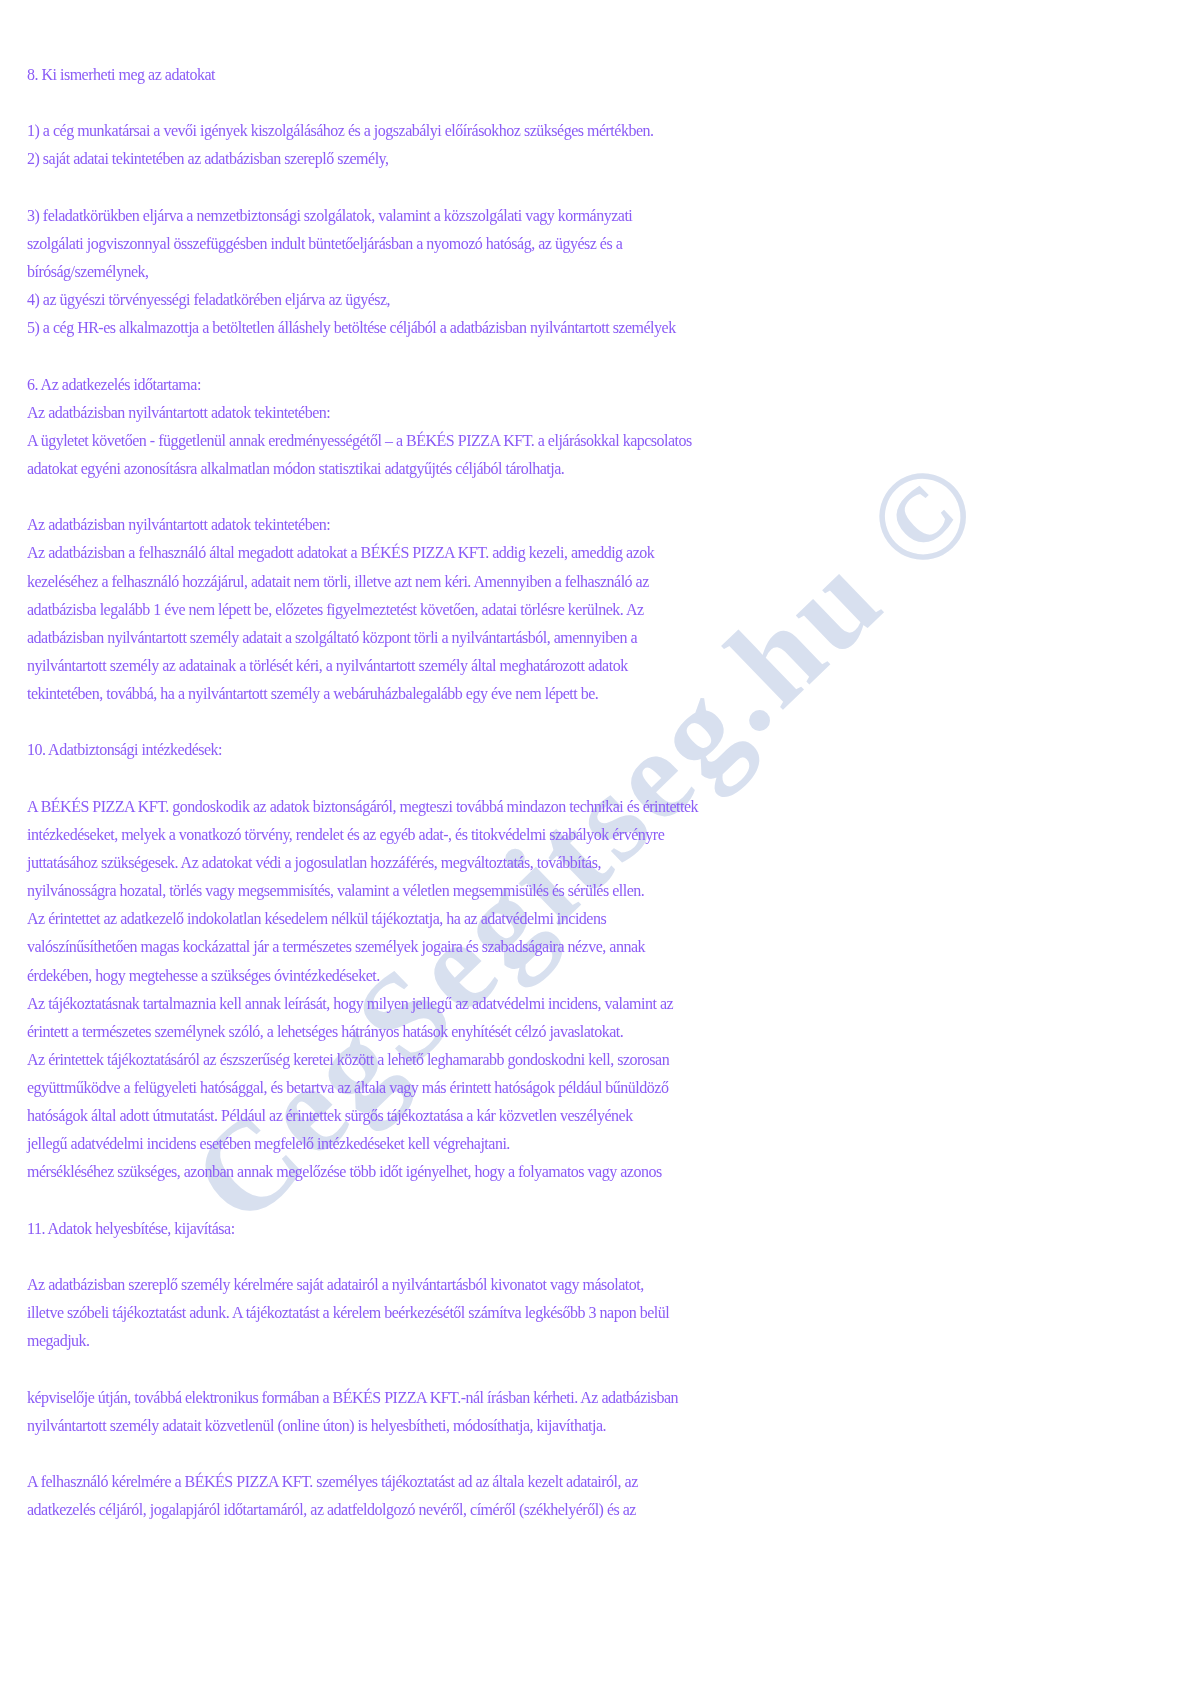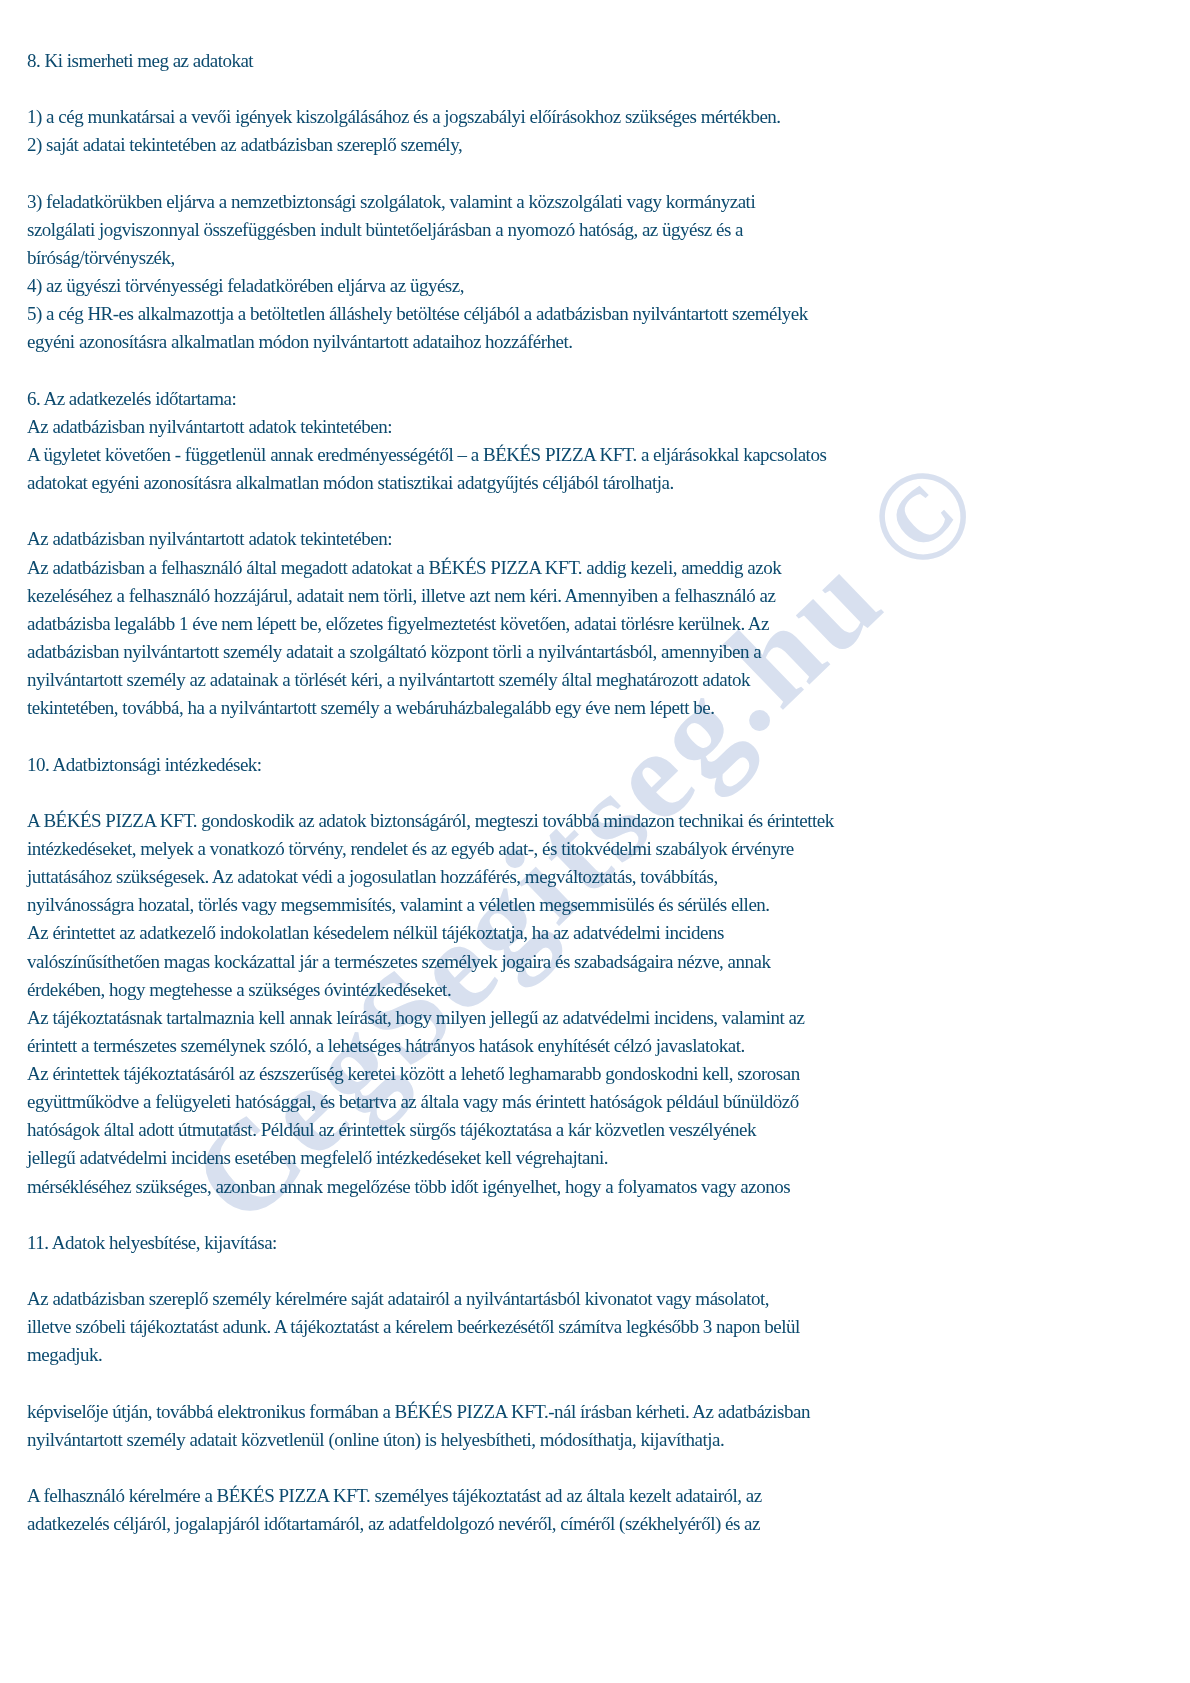--- a/index.html
+++ b/index.html
@@ -25,25 +25,25 @@
     font-size: 128px;
     letter-spacing: 5px;
     color: #d8e0ef;
     white-space: nowrap;
     z-index: 0;
     user-select: none;
   }
   .content {
     position: absolute;
     left: 27px;
-    top: 47px;
+    top: 61px;
     width: 1150px;
     z-index: 1;
-    color: #0c4a6e;
-    font-size: 19px;
+    color: #8b5cf6;
+    font-size: 16px;
     line-height: 28.15px;
     letter-spacing: -0.5px;
   }
   .para {
     margin: 0 0 28.15px 0;
   }
   .para:last-child {
     margin-bottom: 0;
   }
   .line {
@@ -65,24 +65,23 @@
     </div>
 
     <div class="para">
       <div class="line">1) a cég munkatársai a vevői igények kiszolgálásához és a jogszabályi előírásokhoz szükséges mértékben.</div>
       <div class="line">2) saját adatai tekintetében az adatbázisban szereplő személy,</div>
     </div>
 
     <div class="para">
       <div class="line">3) feladatkörükben eljárva a nemzetbiztonsági szolgálatok, valamint a közszolgálati vagy kormányzati</div>
       <div class="line">szolgálati jogviszonnyal összefüggésben indult büntetőeljárásban a nyomozó hatóság, az ügyész és a</div>
-      <div class="line">bíróság/törvényszék,</div>
+      <div class="line">bíróság/személynek,</div>
       <div class="line">4) az ügyészi törvényességi feladatkörében eljárva az ügyész,</div>
       <div class="line">5) a cég HR-es alkalmazottja a betöltetlen álláshely betöltése céljából a adatbázisban nyilvántartott személyek</div>
-      <div class="line">egyéni azonosításra alkalmatlan módon nyilvántartott adataihoz hozzáférhet.</div>
     </div>
 
     <div class="para">
       <div class="line">6. Az adatkezelés időtartama:</div>
       <div class="line">Az adatbázisban nyilvántartott adatok tekintetében:</div>
       <div class="line">A ügyletet követően - függetlenül annak eredményességétől – a BÉKÉS PIZZA KFT. a eljárásokkal kapcsolatos</div>
       <div class="line">adatokat egyéni azonosításra alkalmatlan módon statisztikai adatgyűjtés céljából tárolhatja.</div>
     </div>
 
     <div class="para">

